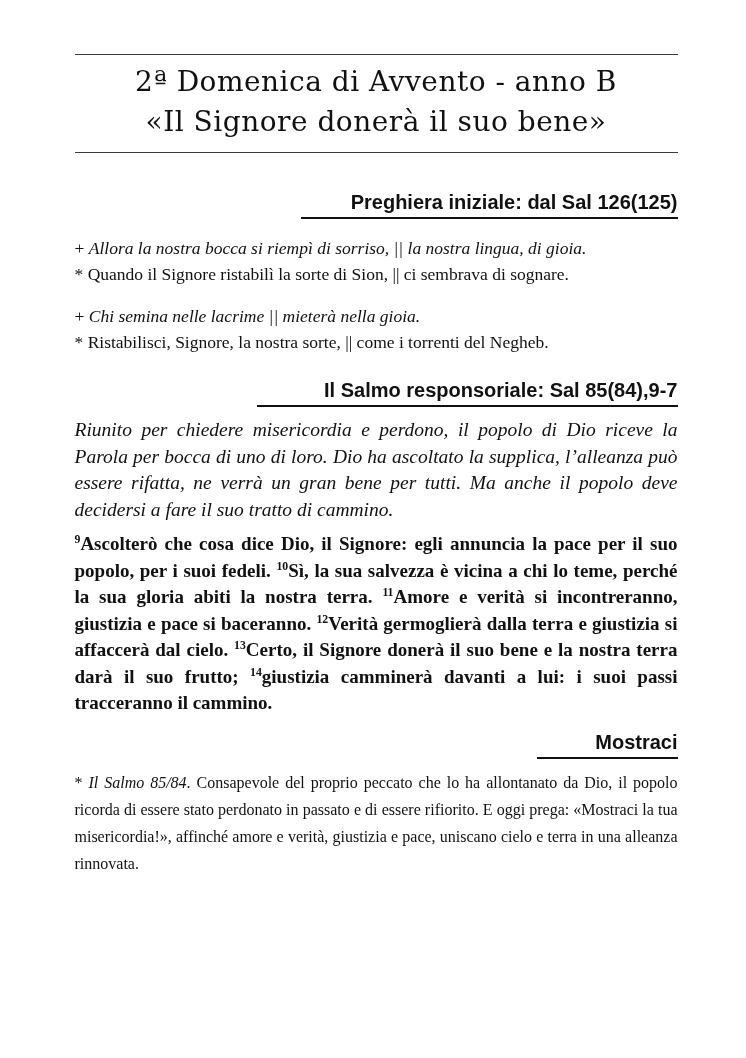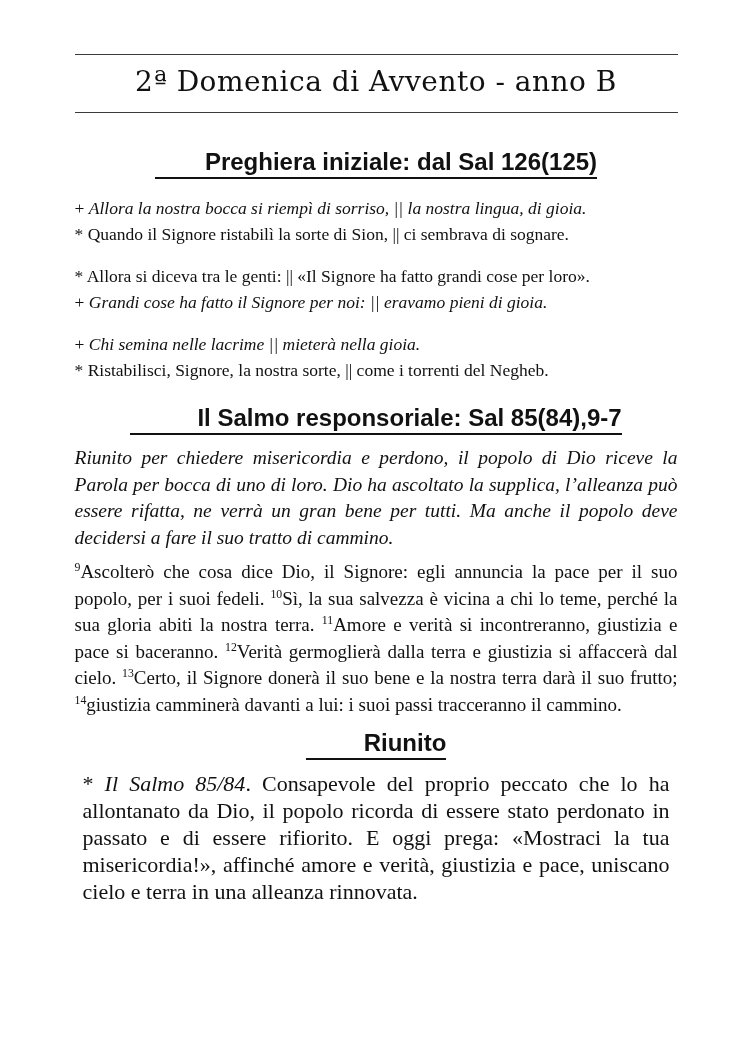--- a/index.html
+++ b/index.html
@@ -26,24 +26,24 @@
   .title-line {
     font-family: "DejaVu Serif", serif;
     font-size: 28px;
     line-height: 40px;
     font-weight: 400;
     letter-spacing: 0.5px;
   }
 
   
   .section-heading {
-    text-align: center;
+    text-align: right;
     font-family: "Liberation Sans", sans-serif;
     font-weight: bold;
-    font-size: 24px;
+    font-size: 20px;
     line-height: 26px;
     text-decoration: underline;
   }
   .section-heading .hl {
     display: inline-block;
     border-bottom: 2px solid #111111;
     padding-bottom: 2px;
   }
   .heading-preghiera { margin: 36px 0 16px; }
   .heading-preghiera .hl { padding-left: 50px; }
@@ -65,75 +65,72 @@
   .intro {
     font-style: italic;
     font-size: 19.5px;
     line-height: 26.5px;
     text-align: justify;
     margin: 8px 0 8px;
   }
 
   
   .bold-psalm {
-    font-weight: normal;
+    font-weight: bold;
     font-size: 19px;
     line-height: 26.5px;
     text-align: justify;
     margin: 0;
   }
   .bold-psalm sup {
     font-size: 0.62em;
     line-height: 0;
   }
 
   
   .commento {
-    font-size: 22px;
+    font-size: 16px;
     line-height: 27px;
     text-align: justify;
-    margin: 8px;
+    margin: 0;
   }
   .commento .it { font-style: italic; }
 </style>
 </head>
 <body>
 
 <div class="page">
 
   <div class="title-block">
     <div class="title-line">2ª Domenica di Avvento - anno B</div>
+    <div class="title-line">«Il Signore donerà il suo bene»</div>
   </div>
 
   <div class="section-heading heading-preghiera">
     <span class="hl">Preghiera iniziale: dal Sal 126(125)</span>
   </div>
 
   <div class="couplet">
     <p class="verse resp"><span class="marker">+</span> <span class="verse-text">Allora la nostra bocca si riempì di sorriso, || la nostra lingua, di gioia.</span></p>
     <p class="verse"><span class="marker">*</span> <span class="verse-text">Quando il Signore ristabilì la sorte di Sion, || ci sembrava di sognare.</span></p>
   </div>
 
-  <div class="couplet">
-    <p class="verse"><span class="marker">*</span> <span class="verse-text">Allora si diceva tra le genti: || «Il Signore ha fatto grandi cose per loro».</span></p>
-    <p class="verse resp"><span class="marker">+</span> <span class="verse-text">Grandi cose ha fatto il Signore per noi: || eravamo pieni di gioia.</span></p>
-  </div>
 
   <div class="couplet">
     <p class="verse resp"><span class="marker">+</span> <span class="verse-text">Chi semina nelle lacrime || mieterà nella gioia.</span></p>
     <p class="verse"><span class="marker">*</span> <span class="verse-text">Ristabilisci, Signore, la nostra sorte, || come i torrenti del Negheb.</span></p>
   </div>
 
   <div class="section-heading heading-salmo">
     <span class="hl">Il Salmo responsoriale: Sal 85(84),9-7</span>
   </div>
 
   <p class="intro">Riunito per chiedere misericordia e perdono, il popolo di Dio riceve la Parola per bocca di uno di loro. Dio ha ascoltato la supplica, l’alleanza può essere rifatta, ne verrà un gran bene per tutti. Ma anche il popolo deve decidersi a fare il suo tratto di cammino.</p>
 
   <p class="bold-psalm"><sup>9</sup><span>Ascolterò che cosa dice Dio, il Signore: egli annuncia la pace per il suo popolo, per i suoi fedeli. </span> <sup>10</sup><span>Sì, la sua salvezza è vicina a chi lo teme, perché la sua gloria abiti la nostra terra. </span> <sup>11</sup><span>Amore e verità si incontreranno, giustizia e pace si baceranno. </span> <sup>12</sup><span>Verità germoglierà dalla terra e giustizia si affaccerà dal cielo. </span> <sup>13</sup><span>Certo, il Signore donerà il suo bene e la nostra terra darà il suo frutto; </span> <sup>14</sup><span>giustizia camminerà davanti a lui: i suoi passi tracceranno il cammino.</span></p>
 
   <div class="section-heading heading-commento">
-    <span class="hl">Riunito</span>
+    <span class="hl">Mostraci</span>
   </div>
 
   <p class="commento"><span class="marker">*</span> <span class="it">Il Salmo 85/84</span><span>. Consapevole del proprio peccato che lo ha allontanato da Dio, il popolo ricorda di essere stato perdonato in passato e di essere rifiorito. E oggi prega: «Mostraci la tua misericordia!», affinché amore e verità, giustizia e pace, uniscano cielo e terra in una alleanza rinnovata.</span></p>
 
 </div>
 
 </body></html>

